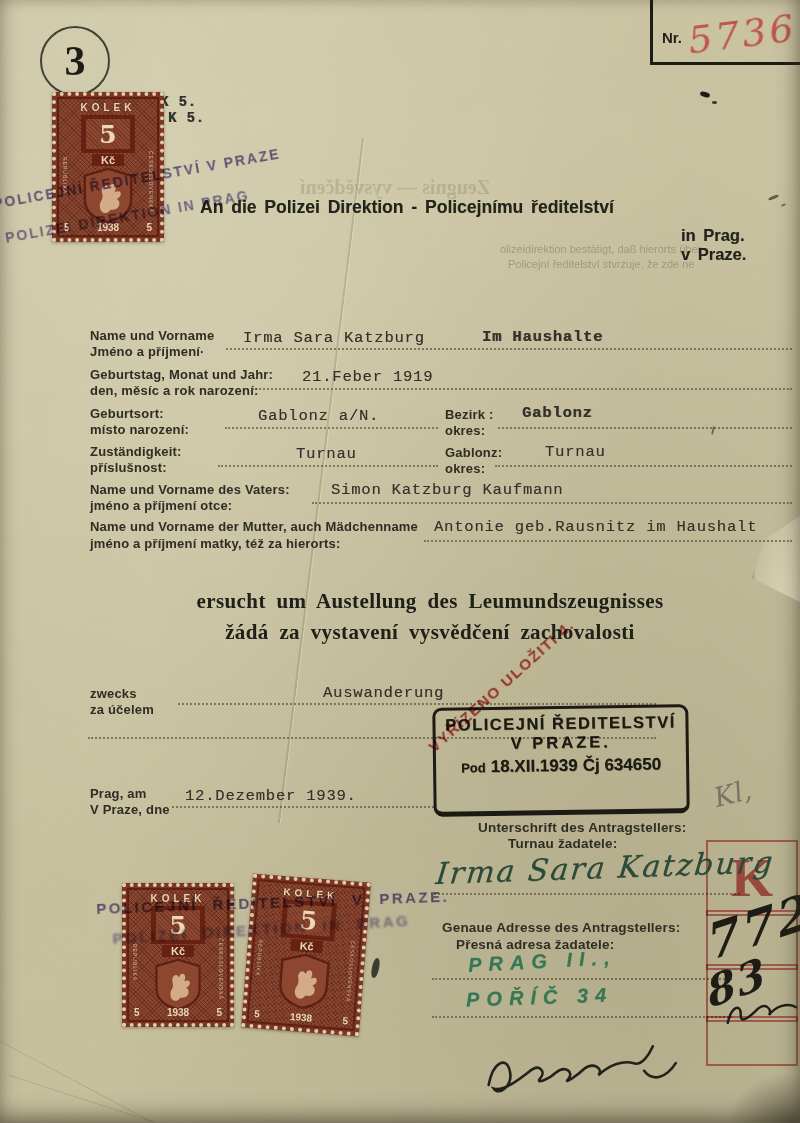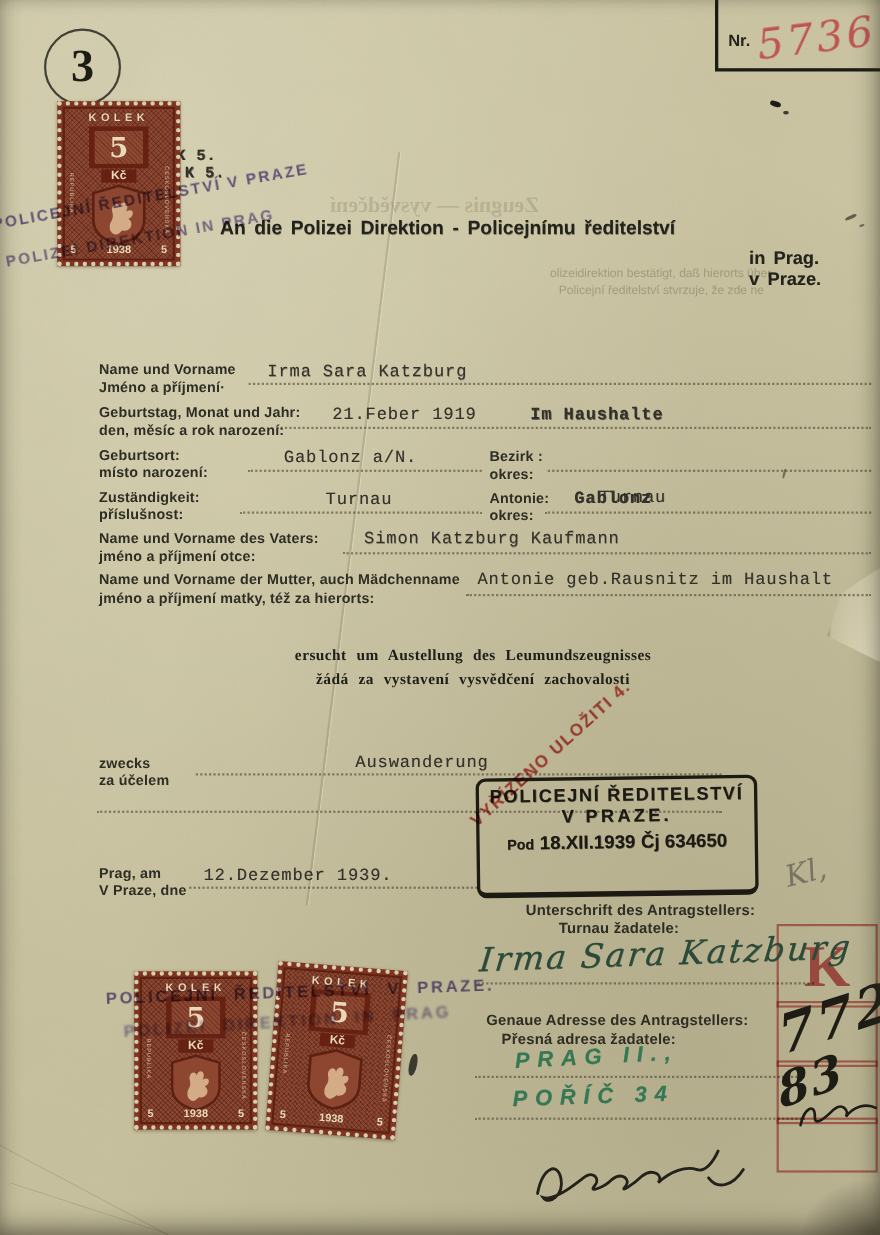--- a/index.html
+++ b/index.html
@@ -17,24 +17,24 @@
   .vignette{position:absolute;inset:0;z-index:9;pointer-events:none;
     box-shadow:inset 0 -16px 22px -10px rgba(55,50,35,.6),
                inset 0 10px 16px -12px rgba(55,50,35,.25),
                inset -16px 0 22px -14px rgba(55,50,35,.45),
                inset 14px 0 20px -14px rgba(55,50,35,.3);}
   
   .lbl{font-size:13px;line-height:16px;font-weight:700;color:#2e2d24;letter-spacing:.2px;}
   .dot{height:0;border-bottom:2px dotted rgba(75,68,50,.6);}
   .typed{font-family:"Liberation Mono","DejaVu Sans Mono",monospace;font-size:15.5px;
     color:#33312a;letter-spacing:.8px;white-space:nowrap;text-shadow:.3px .3px 0 rgba(51,49,42,.4);}
-  .typed.b{font-weight:700;text-shadow:.6px .4px 0 rgba(40,38,32,.6);margin-top:40px;}
+  .typed.b{font-weight:700;text-shadow:.6px .4px 0 rgba(40,38,32,.6);}
   .heading{font-size:17.5px;font-weight:700;color:#23231c;word-spacing:3px;white-space:nowrap;
     text-shadow:.3px .3px 0 rgba(35,35,28,.4);}
-  .serifreq{font-family:"Liberation Serif",serif;font-size:14px;font-weight:700;color:#20201a;
+  .serifreq{font-family:"Liberation Serif",serif;font-size:21px;font-weight:700;color:#20201a;
     word-spacing:5px;letter-spacing:.4px;}
   
   .stamp{background:#7f3322;border:4px dotted #d6cfab;box-shadow:0 1px 3px rgba(40,30,15,.35);}
   .stamp-body{position:absolute;inset:1px;border:2px solid #5e2012;
     background:
       repeating-linear-gradient(45deg, rgba(40,10,5,.28) 0 1px, transparent 1px 3px),
       repeating-linear-gradient(-45deg, rgba(40,10,5,.22) 0 1px, transparent 1px 3px),
       #8d4731;}
   .stamp-kolek{text-align:center;color:#e7d8b7;font-weight:700;font-size:10px;letter-spacing:4px;
     padding-top:3px;text-shadow:0 0 1px rgba(60,20,10,.6);}
@@ -160,21 +160,21 @@
   <span class="abs z4 typed" style="left:258px;top:407px;">Gablonz a/N.</span>
   <div class="abs z3 lbl" style="left:445px;top:407px;">Bezirk :</div>
   <div class="abs z3 lbl" style="left:445px;top:423px;">okres:</div>
   <div class="abs z3 dot" style="left:498px;top:427px;width:294px;"></div>
   <span class="abs z4 typed b" style="left:522px;top:404px;">Gablonz</span>
 
   <div class="abs z3 lbl" style="left:90px;top:444px;">Zuständigkeit:</div>
   <div class="abs z3 lbl" style="left:90px;top:460px;">příslušnost:</div>
   <div class="abs z3 dot" style="left:218px;top:465px;width:220px;"></div>
   <span class="abs z4 typed" style="left:296px;top:445px;">Turnau</span>
-  <div class="abs z3 lbl" style="left:445px;top:445px;">Antonie:</div>
+  <div class="abs z3 lbl" style="left:445px;top:445px;">Gablonz:</div>
   <div class="abs z3 lbl" style="left:445px;top:461px;">okres:</div>
   <div class="abs z3 dot" style="left:495px;top:465px;width:297px;"></div>
   <span class="abs z4 typed" style="left:545px;top:443px;">Turnau</span>
 
   <div class="abs z3 lbl" style="left:90px;top:482px;">Name und Vorname des Vaters:</div>
   <div class="abs z3 lbl" style="left:90px;top:498px;">jméno a příjmení otce:</div>
   <div class="abs z3 dot" style="left:312px;top:502px;width:480px;"></div>
   <span class="abs z4 typed" style="left:331px;top:481px;">Simon Katzburg Kaufmann</span>
 
   <div class="abs z3 lbl" style="left:90px;top:519px;">Name und Vorname der Mutter, auch Mädchenname</div>

